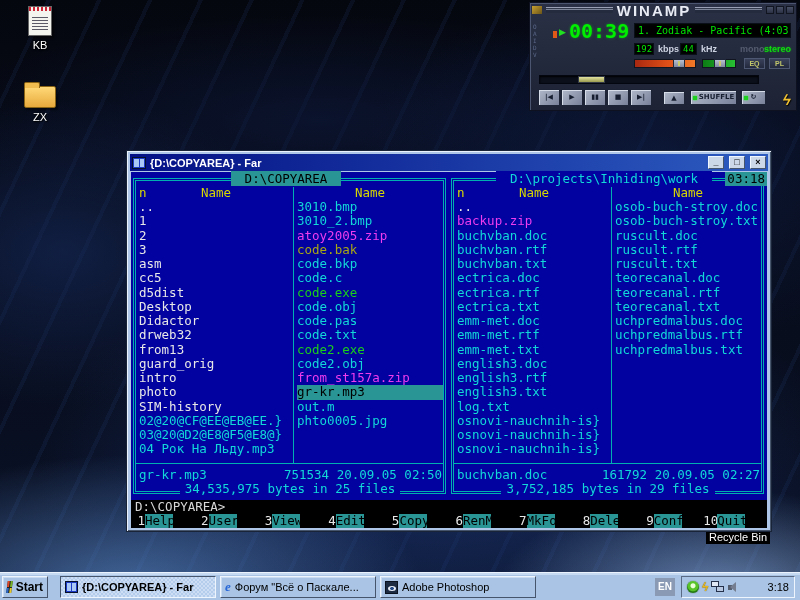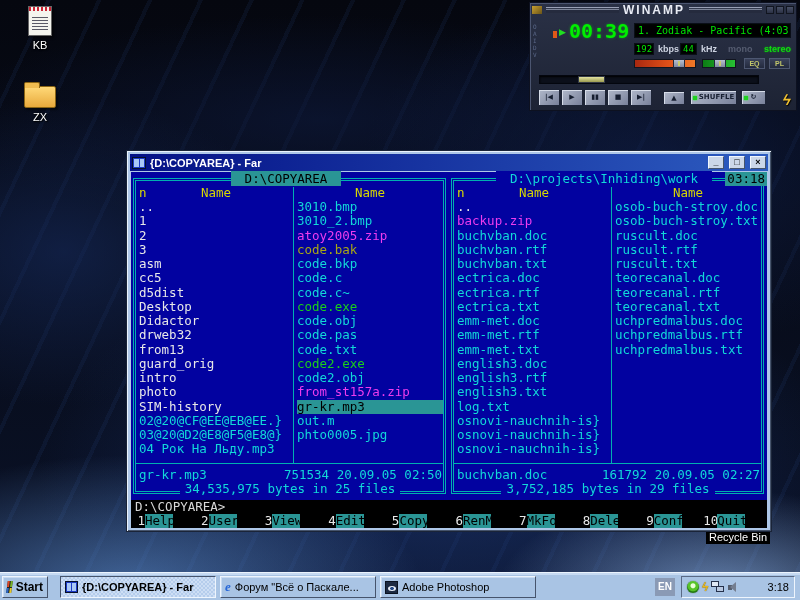--- a/index.html
+++ b/index.html
@@ -28,34 +28,34 @@
   .notepad::after { content:""; position:absolute; left:3px; right:3px; top:8px; height:16px;
      background:repeating-linear-gradient(#f4f4ee 0 2px,#5a5a66 2px 3px); }
   .folder { position:relative; width:32px; height:22px; margin:0 auto; margin-top:6px; background:linear-gradient(#ffd978,#e8a93c); border:1px solid #8a6414; border-radius:1px 2px 2px 2px; box-shadow:2px 2px 2px rgba(0,0,0,.5); }
   .folder::before { content:""; position:absolute; left:-1px; top:-5px; width:14px; height:5px; background:#f0bc50; border:1px solid #8a6414; border-bottom:none; border-radius:2px 2px 0 0; }
   #recycle-label { position:absolute; left:706px; top:531px; background:#000; color:#fff; font-size:11px; padding:0 3px 1px; }
   
   #winamp { position:absolute; left:529px; top:2px; width:268px; height:109px;
      background:linear-gradient(#2a3146,#1d2334); border:1px solid #0d1120; box-shadow:inset 1px 1px 0 #4b5570; }
   .wa-title { position:absolute; left:2px; top:1px; right:2px; height:12px; display:flex; align-items:center; gap:4px; }
   .wa-lines { flex:1; height:6px; background:repeating-linear-gradient(#99a0b6 0 1px,#333a4e 1px 2px,#7b8398 2px 3px,#252b3e 3px 6px); }
-  .wa-ttext { color:#e8ebf4; font-size:12px; font-weight:bold; letter-spacing:2px; }
+  .wa-ttext { color:#e8ebf4; font-size:15px; font-weight:bold; letter-spacing:2px; }
   .wa-corner { width:10px; height:8px; background:linear-gradient(135deg,#c8a030,#6a5418); }
   .wa-btns { display:flex; gap:2px; }
   .wa-sq { width:8px; height:8px; background:linear-gradient(#4a5268,#2a3044); border:1px solid #11151f; }
   .wa-clutter { position:absolute; left:3px; top:20px; width:8px; color:#5a6788; font:6px/7px "DejaVu Sans Mono",monospace; white-space:pre; }
   .wa-ind-block { position:absolute; left:23px; top:28px; width:4px; height:7px; background:#e05818; }
   .wa-ind-play { position:absolute; left:29px; top:24px; color:#20e020; font-size:9px; }
   .wa-time { position:absolute; left:39px; top:18px; color:#00ef00; font:bold 20px/20px "DejaVu Sans Mono",monospace; text-shadow:0 0 3px rgba(0,230,0,.5); }
   .wa-lcdbox { position:absolute; background:#000; border:1px solid #0a0e18; box-shadow:inset 0 0 2px #001400; color:#00e400; font-family:"DejaVu Sans Mono",monospace; overflow:hidden; white-space:nowrap; }
   #wa-track { left:104px; top:20px; width:157px; height:15px; font-size:10px; line-height:13px; padding-left:3px; }
   #wa-kbps-box { left:104px; top:40px; width:20px; height:12px; font-size:9px; line-height:10px; text-align:center; }
   #wa-khz-box  { left:150px; top:40px; width:17px; height:12px; font-size:9px; line-height:10px; text-align:center; }
   .wa-unit { position:absolute; top:41px; color:#ccd2e0; font-size:9px; font-weight:bold; }
-  #wa-mono { position:absolute; left:198px; top:41px; color:#555c70; font-size:9px; font-weight:bold; }
+  #wa-mono { position:absolute; left:210px; top:41px; color:#555c70; font-size:9px; font-weight:bold; }
   #wa-stereo { position:absolute; left:234px; top:41px; color:#10d810; font-size:9px; font-weight:bold; text-shadow:0 0 2px rgba(0,220,0,.6); }
   .wa-slider { position:absolute; height:9px; border:1px solid #11151f; }
   #wa-vol { left:104px; top:56px; width:62px; background:linear-gradient(90deg,#a82810,#e05018 55%,#f07828); }
   #wa-bal { left:172px; top:56px; width:34px; background:linear-gradient(90deg,#0c7c14,#28c034); }
   .wa-thumb { position:absolute; top:-1px; width:12px; height:9px; background:linear-gradient(#b8bfd0,#818aa0); border:1px solid #20263a; }
   .wa-thumb::after { content:""; position:absolute; left:4px; top:1px; bottom:1px; width:2px; background:#c8ca6c; }
   .wa-mini { position:absolute; top:55px; width:21px; height:11px; background:linear-gradient(#39415a,#232a3e); border:1px solid #4d5771; color:#c2c66a; font-size:7px; font-weight:bold; text-align:center; line-height:10px; }
   #wa-eq { left:214px; } #wa-pl { left:239px; }
   #wa-seek { position:absolute; left:9px; top:72px; width:220px; height:9px; background:#0b0f1a; border:1px solid #03060e; box-shadow:inset 0 1px 2px #000; }
   #wa-seek-thumb { position:absolute; left:38px; top:0px; width:27px; height:7px; background:linear-gradient(#e2e2a0,#9c9c50); border:1px solid #343a46; }
@@ -244,21 +244,20 @@
           <div class="frow c-file">03@20@D2@E8@F5@E8@}</div>
           <div class="frow c-file">04 Рок На Льду.mp3</div>
         </div>
       <div class="filecol c2" id="lp-c2">
           <div class="frow c-file">3010.bmp</div>
           <div class="frow c-file">3010_2.bmp</div>
           <div class="frow c-zip">atoy2005.zip</div>
           <div class="frow c-bak">code.bak</div>
           <div class="frow c-file">code.bkp</div>
           <div class="frow c-file">code.c</div>
-          <div class="frow c-file">code.c~</div>
           <div class="frow c-exe">code.exe</div>
           <div class="frow c-file">code.obj</div>
           <div class="frow c-file">code.pas</div>
           <div class="frow c-file">code.txt</div>
           <div class="frow c-exe">code2.exe</div>
           <div class="frow c-file">code2.obj</div>
           <div class="frow c-zip">from_st157a.zip</div>
           <div class="frow c-sel">gr-kr.mp3</div>
           <div class="frow c-file">out.m</div>
           <div class="frow c-file">phto0005.jpg</div>

